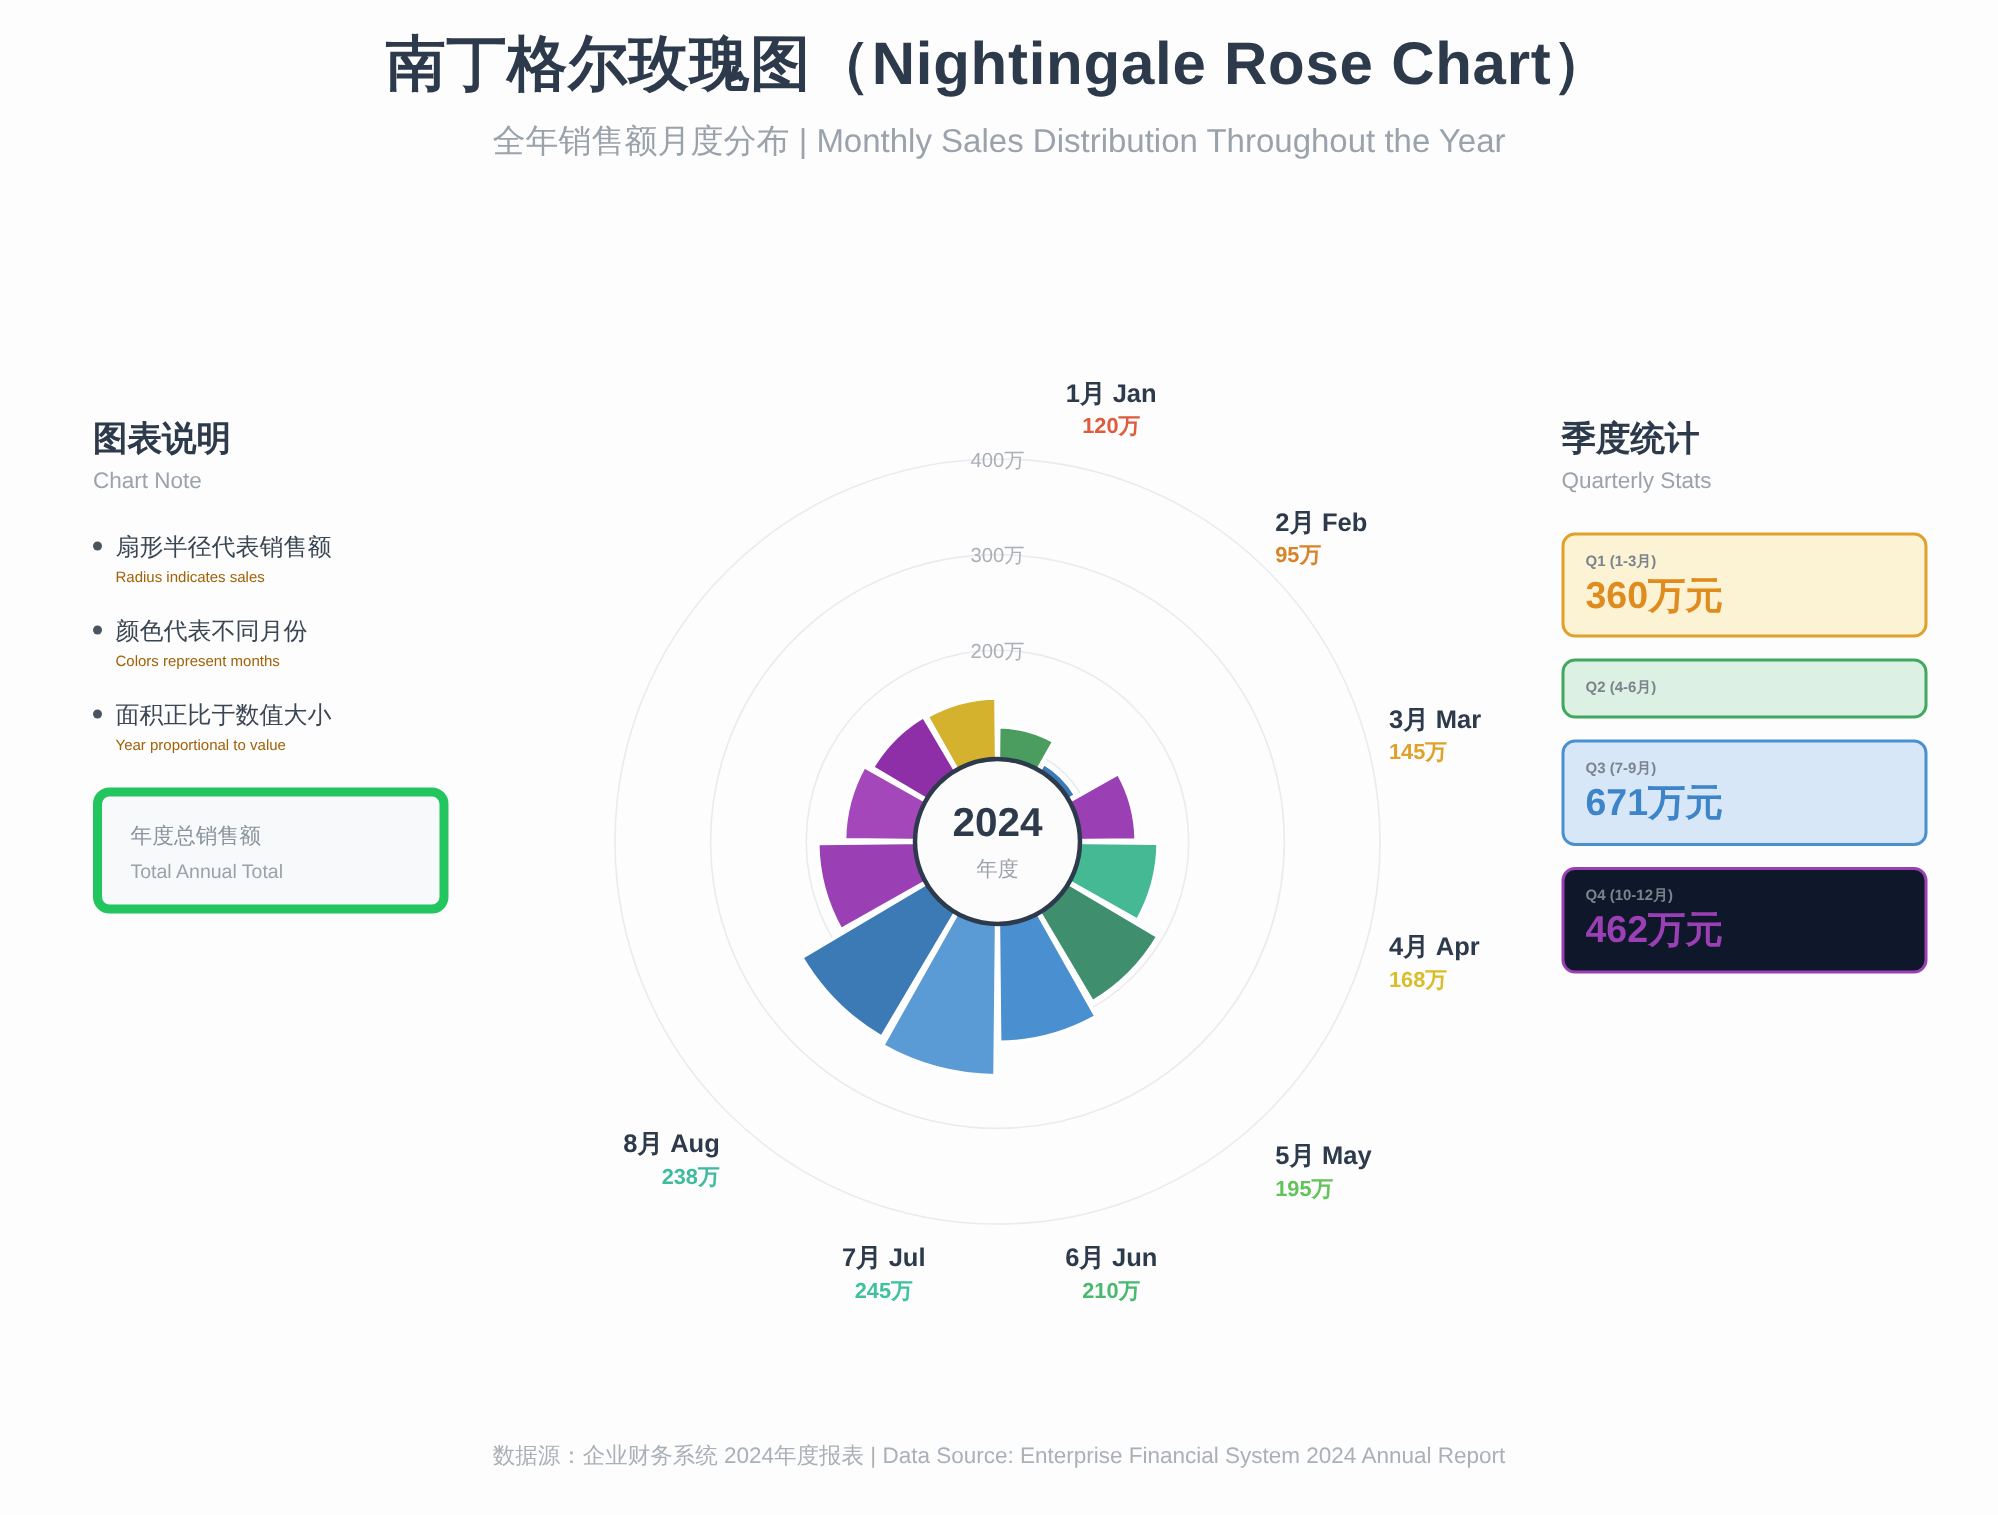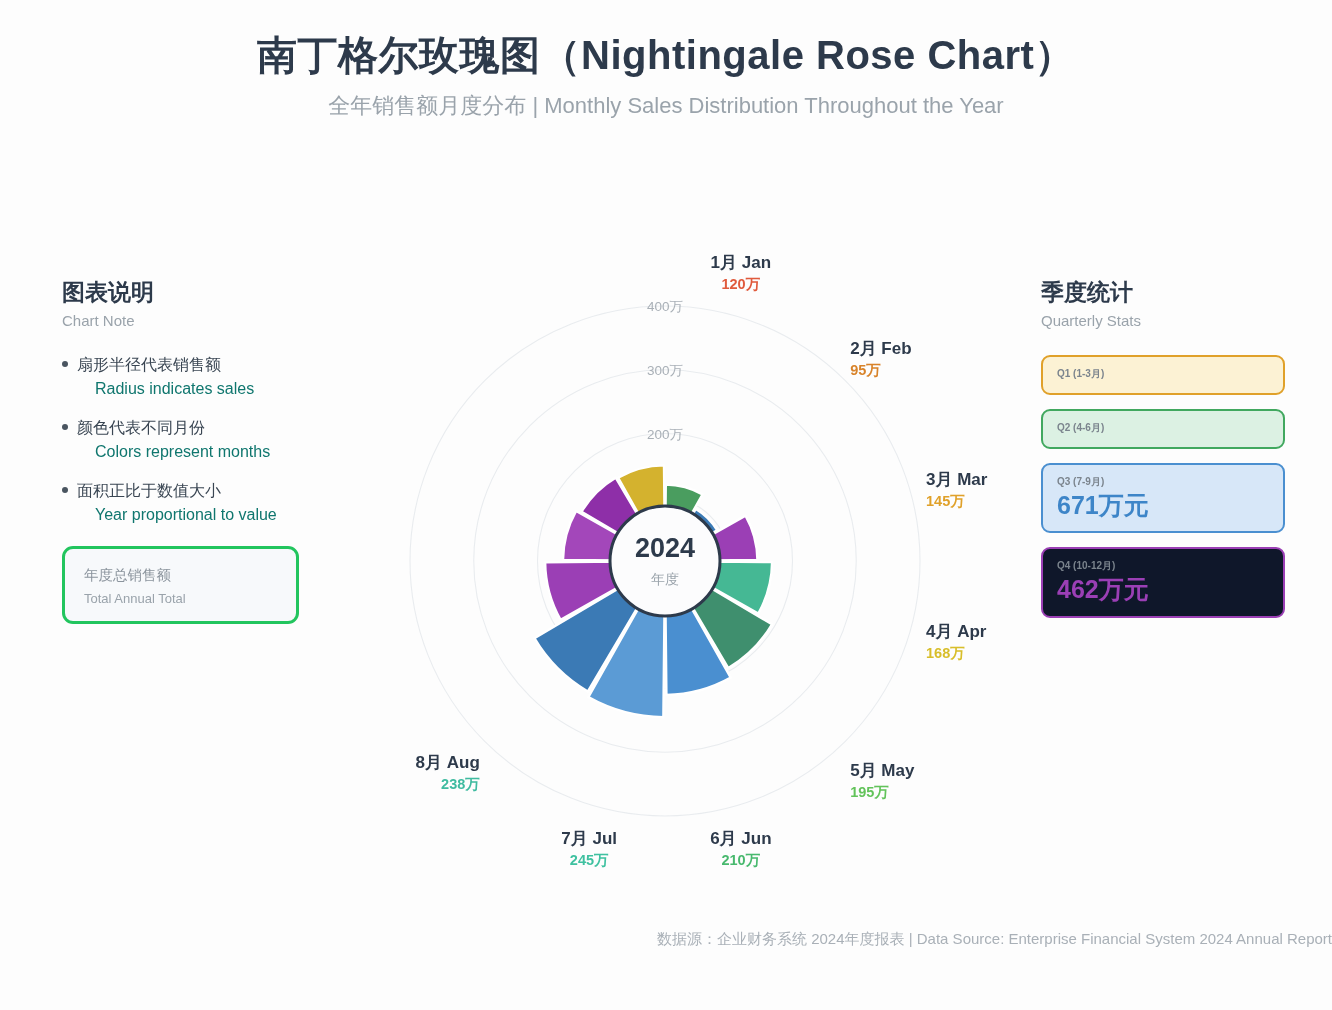--- a/index.html
+++ b/index.html
@@ -6,43 +6,43 @@
   html,body{margin:0;padding:0;}
   body{
     width:1332px;height:1010px;
     background:#fdfdfd;
     font-family:"Liberation Sans","DejaVu Sans",sans-serif;
     color:#2c3e50;
     overflow:hidden;
     position:relative;
   }
   
-  .header{position:absolute;left:0;top:30px;width:1332px;text-align:center;}
+  .header{position:absolute;left:0;top:18px;width:1332px;text-align:center;}
   .title{
     font-size:40px;font-weight:bold;color:#2d3a4b;letter-spacing:.5px;
     line-height:1.25;
   }
   .subtitle{
     margin-top:11px;font-size:22px;color:#9aa3ab;font-weight:400;
   }
   
   .left-panel{position:absolute;left:62px;top:279px;width:260px;}
   .panel-title{font-size:23px;font-weight:bold;color:#2d3a4b;line-height:1.2;}
   .panel-sub{font-size:15px;color:#9aa3ab;margin-top:5px;}
   .note-list{margin-top:26px;}
   .note-item{margin-bottom:20px;}
   .note-cn{font-size:16px;color:#3a4653;display:flex;align-items:baseline;}
   .bullet{
     display:inline-block;width:6px;height:6px;border-radius:50%;
     background:#4a5560;margin-right:9px;flex:none;position:relative;top:-3px;
   }
-  .note-en{font-size:16px;color:#0f766e;margin-top:4px;margin-left:33px;}
+  .note-en{font-size:10px;color:#a16207;margin-top:4px;margin-left:15px;}
   .total-box{
     margin-top:22px;width:237px;box-sizing:border-box;
-    border:3px solid #22c55e;border-radius:11px;background:#f7f9fb;
+    border:6px solid #22c55e;border-radius:11px;background:#f7f9fb;
     padding:17px 19px 15px 19px;
   }
   .total-label{font-size:14.5px;color:#8b949d;}
   .total-value{font-size:30px;font-weight:bold;color:#2d3a4b;margin-top:5px;line-height:1.05;}
   .total-en{font-size:13px;color:#9aa3ab;margin-top:6px;}
   
   .right-panel{position:absolute;left:1041px;top:279px;width:250px;}
   .q-list{margin-top:26px;}
   .q-card{
     box-sizing:border-box;width:244px;border-radius:9px;
@@ -56,21 +56,21 @@
   .grid-circle{fill:none;stroke:#e9ecef;stroke-width:1.1;}
   .tick-text{font-size:13.5px;fill:#a9b0b7;font-family:"Liberation Sans",sans-serif;}
   .hub-circle{fill:#fcfcfd;stroke:#2d3a4b;stroke-width:3;}
   .hub-year{font-size:27px;font-weight:bold;fill:#2d3a4b;font-family:"Liberation Sans",sans-serif;}
   .hub-sub{font-size:14px;fill:#9aa3ab;font-family:"Liberation Sans",sans-serif;}
   .m-name{font-size:17px;font-weight:bold;fill:#2d3a4b;font-family:"Liberation Sans",sans-serif;}
   .m-val{font-size:14.5px;font-weight:bold;font-family:"Liberation Sans",sans-serif;}
   .wedge{stroke:#ffffff;stroke-width:2.4;stroke-linejoin:round;}
   
   .footer{
-    position:absolute;left:0;top:930px;width:1332px;text-align:right;
+    position:absolute;left:0;top:961px;width:1332px;text-align:center;
     font-size:15px;color:#a9b0b7;
   }
 </style>
 </head>
 <body>
 
 <div class="header">
   <div class="title">南丁格尔玫瑰图（Nightingale Rose Chart）</div>
   <div class="subtitle">全年销售额月度分布 | Monthly Sales Distribution Throughout the Year</div>
 </div>
@@ -106,20 +106,21 @@
     <div class="total-en">Total Annual Total</div>
   </div>
 </div>
 
 <div class="right-panel">
   <div class="panel-title">季度统计</div>
   <div class="panel-sub">Quarterly Stats</div>
   <div class="q-list" id="q-list">
       <div class="q-card" style="border-color: rgb(224, 161, 42); background: rgb(252, 242, 212);">
         <div class="q-label">Q1 (1-3月)</div>
+        <div class="q-value" style="color:#e08b1e">360万元</div>
       </div>
       <div class="q-card" style="border-color: rgb(65, 168, 95); background: rgb(220, 241, 227);">
         <div class="q-label">Q2 (4-6月)</div>
       </div>
       <div class="q-card" style="border-color: rgb(74, 143, 208); background: rgb(215, 231, 248);">
         <div class="q-label">Q3 (7-9月)</div>
         <div class="q-value" style="color:#3d85c8">671万元</div>
       </div>
       <div class="q-card" style="border-color: rgb(155, 63, 181); background: #0f172a;">
         <div class="q-label">Q4 (10-12月)</div>

